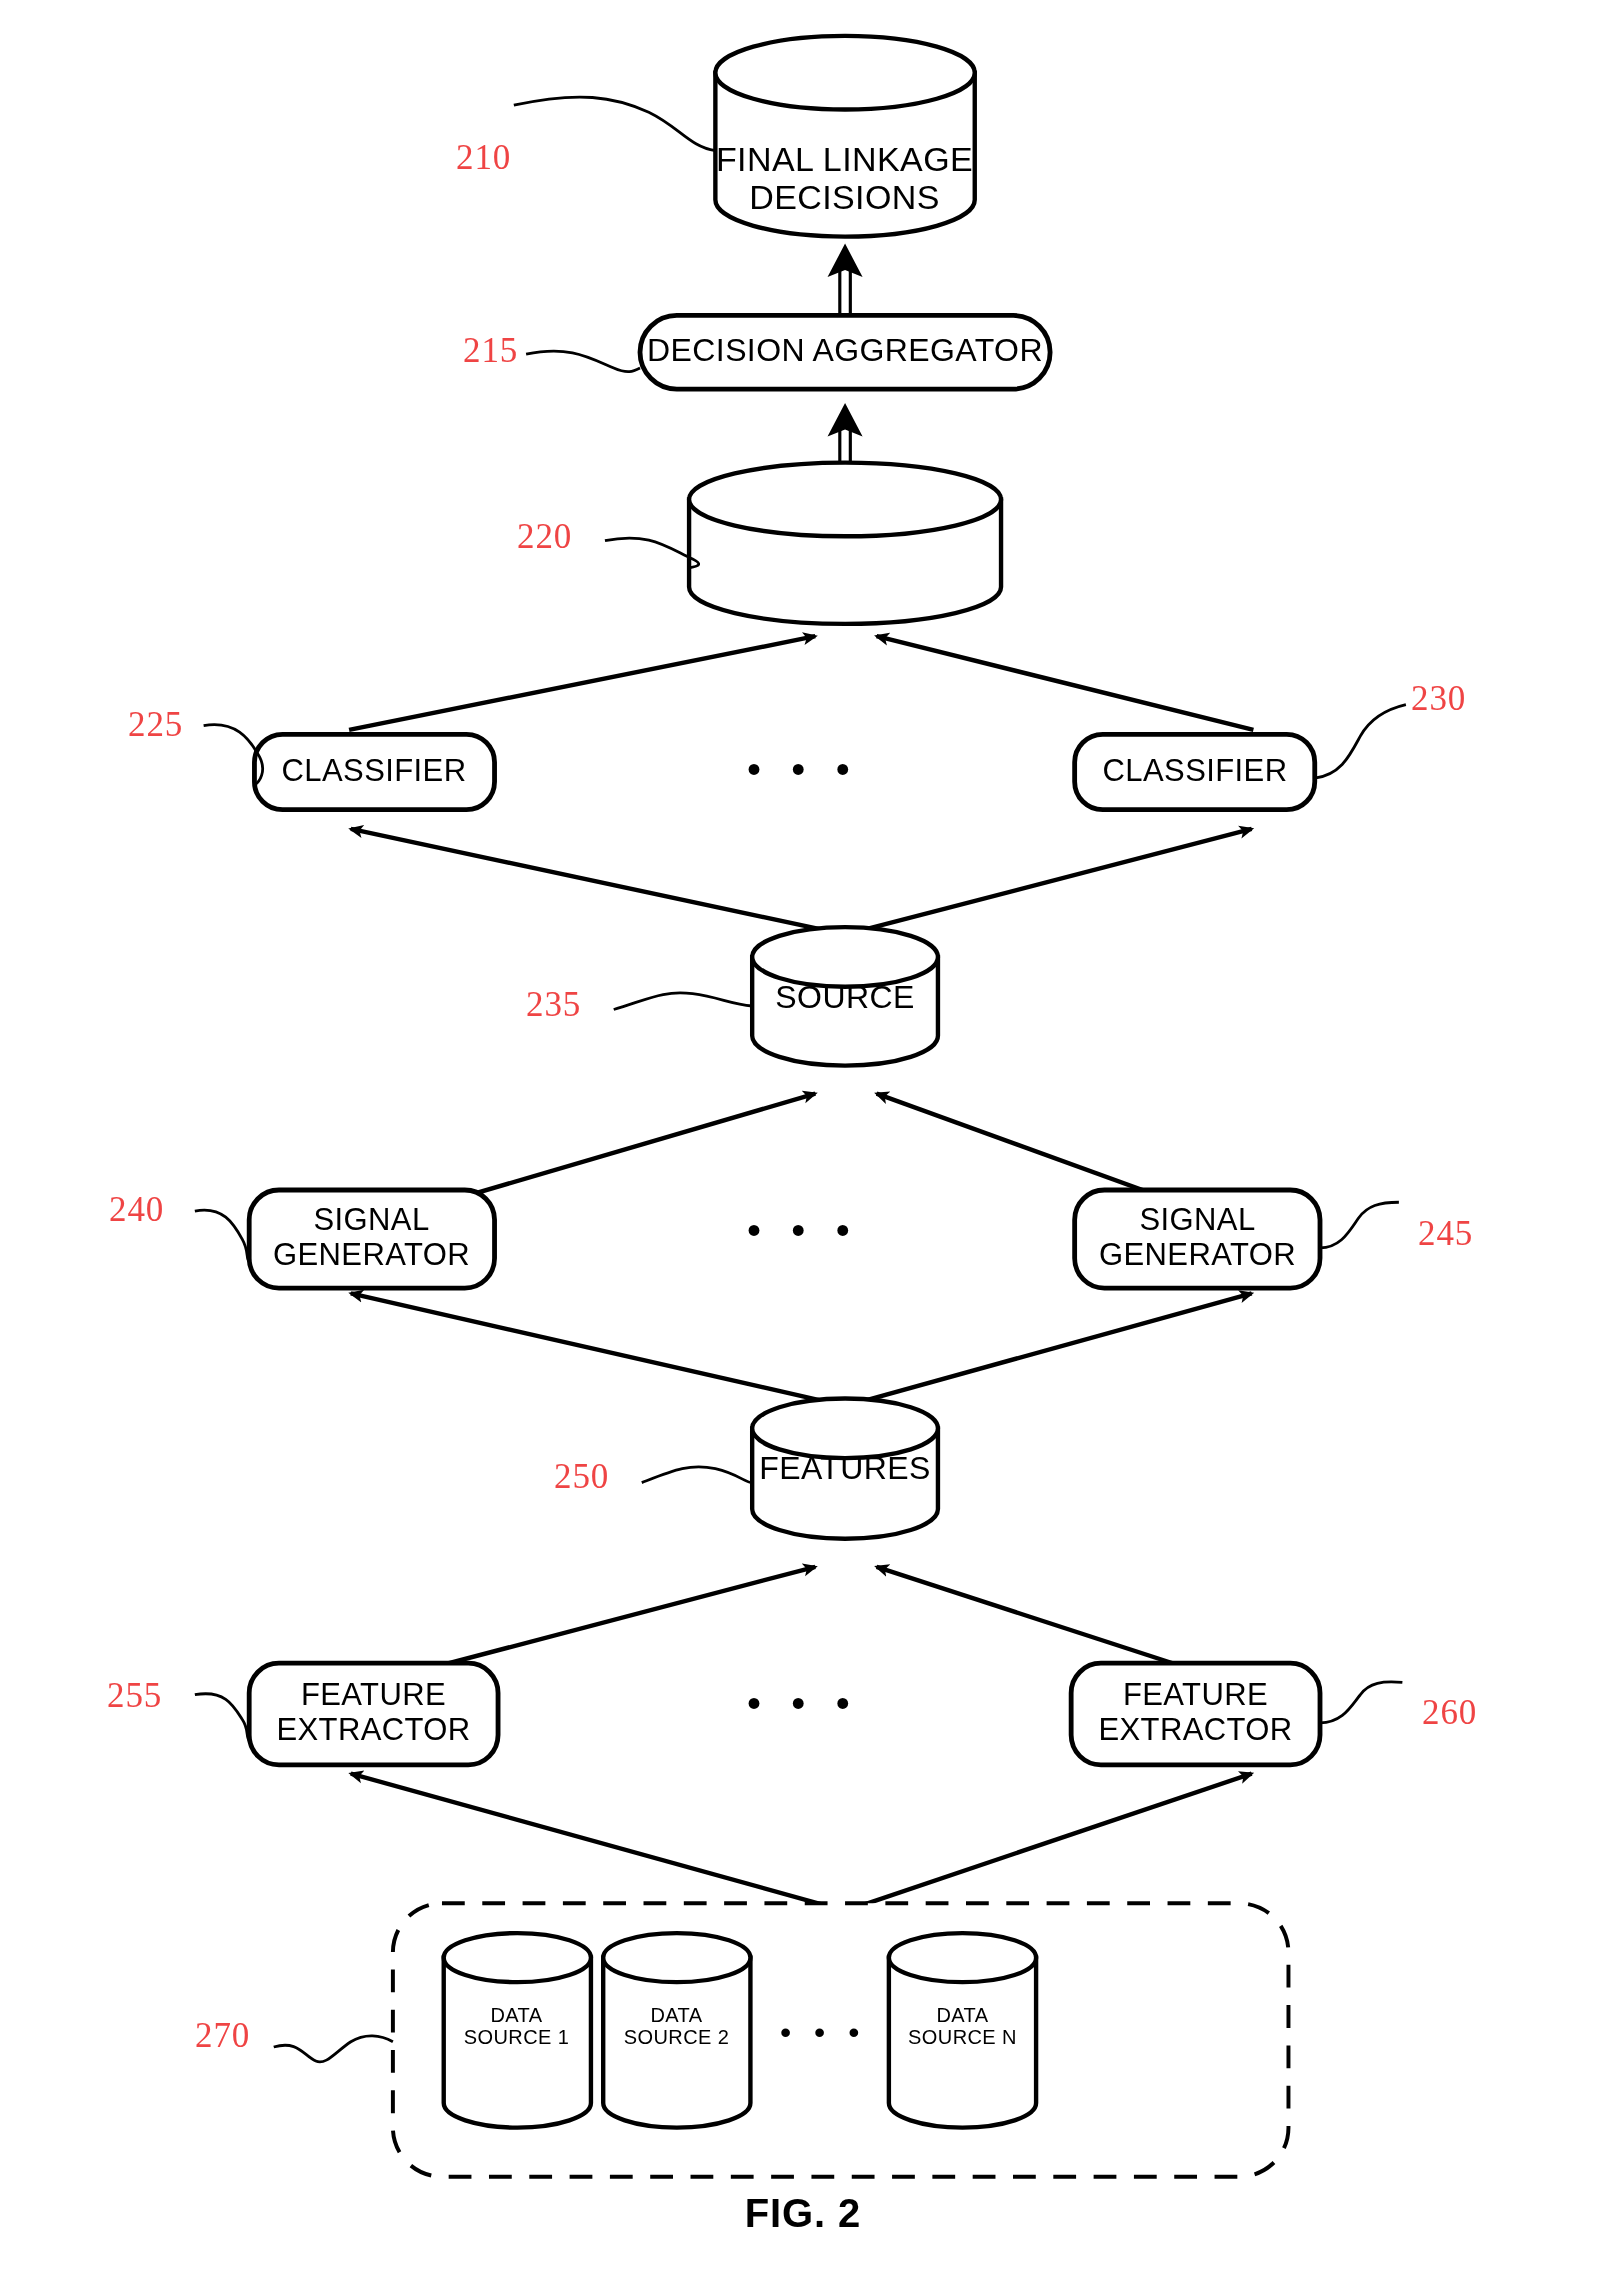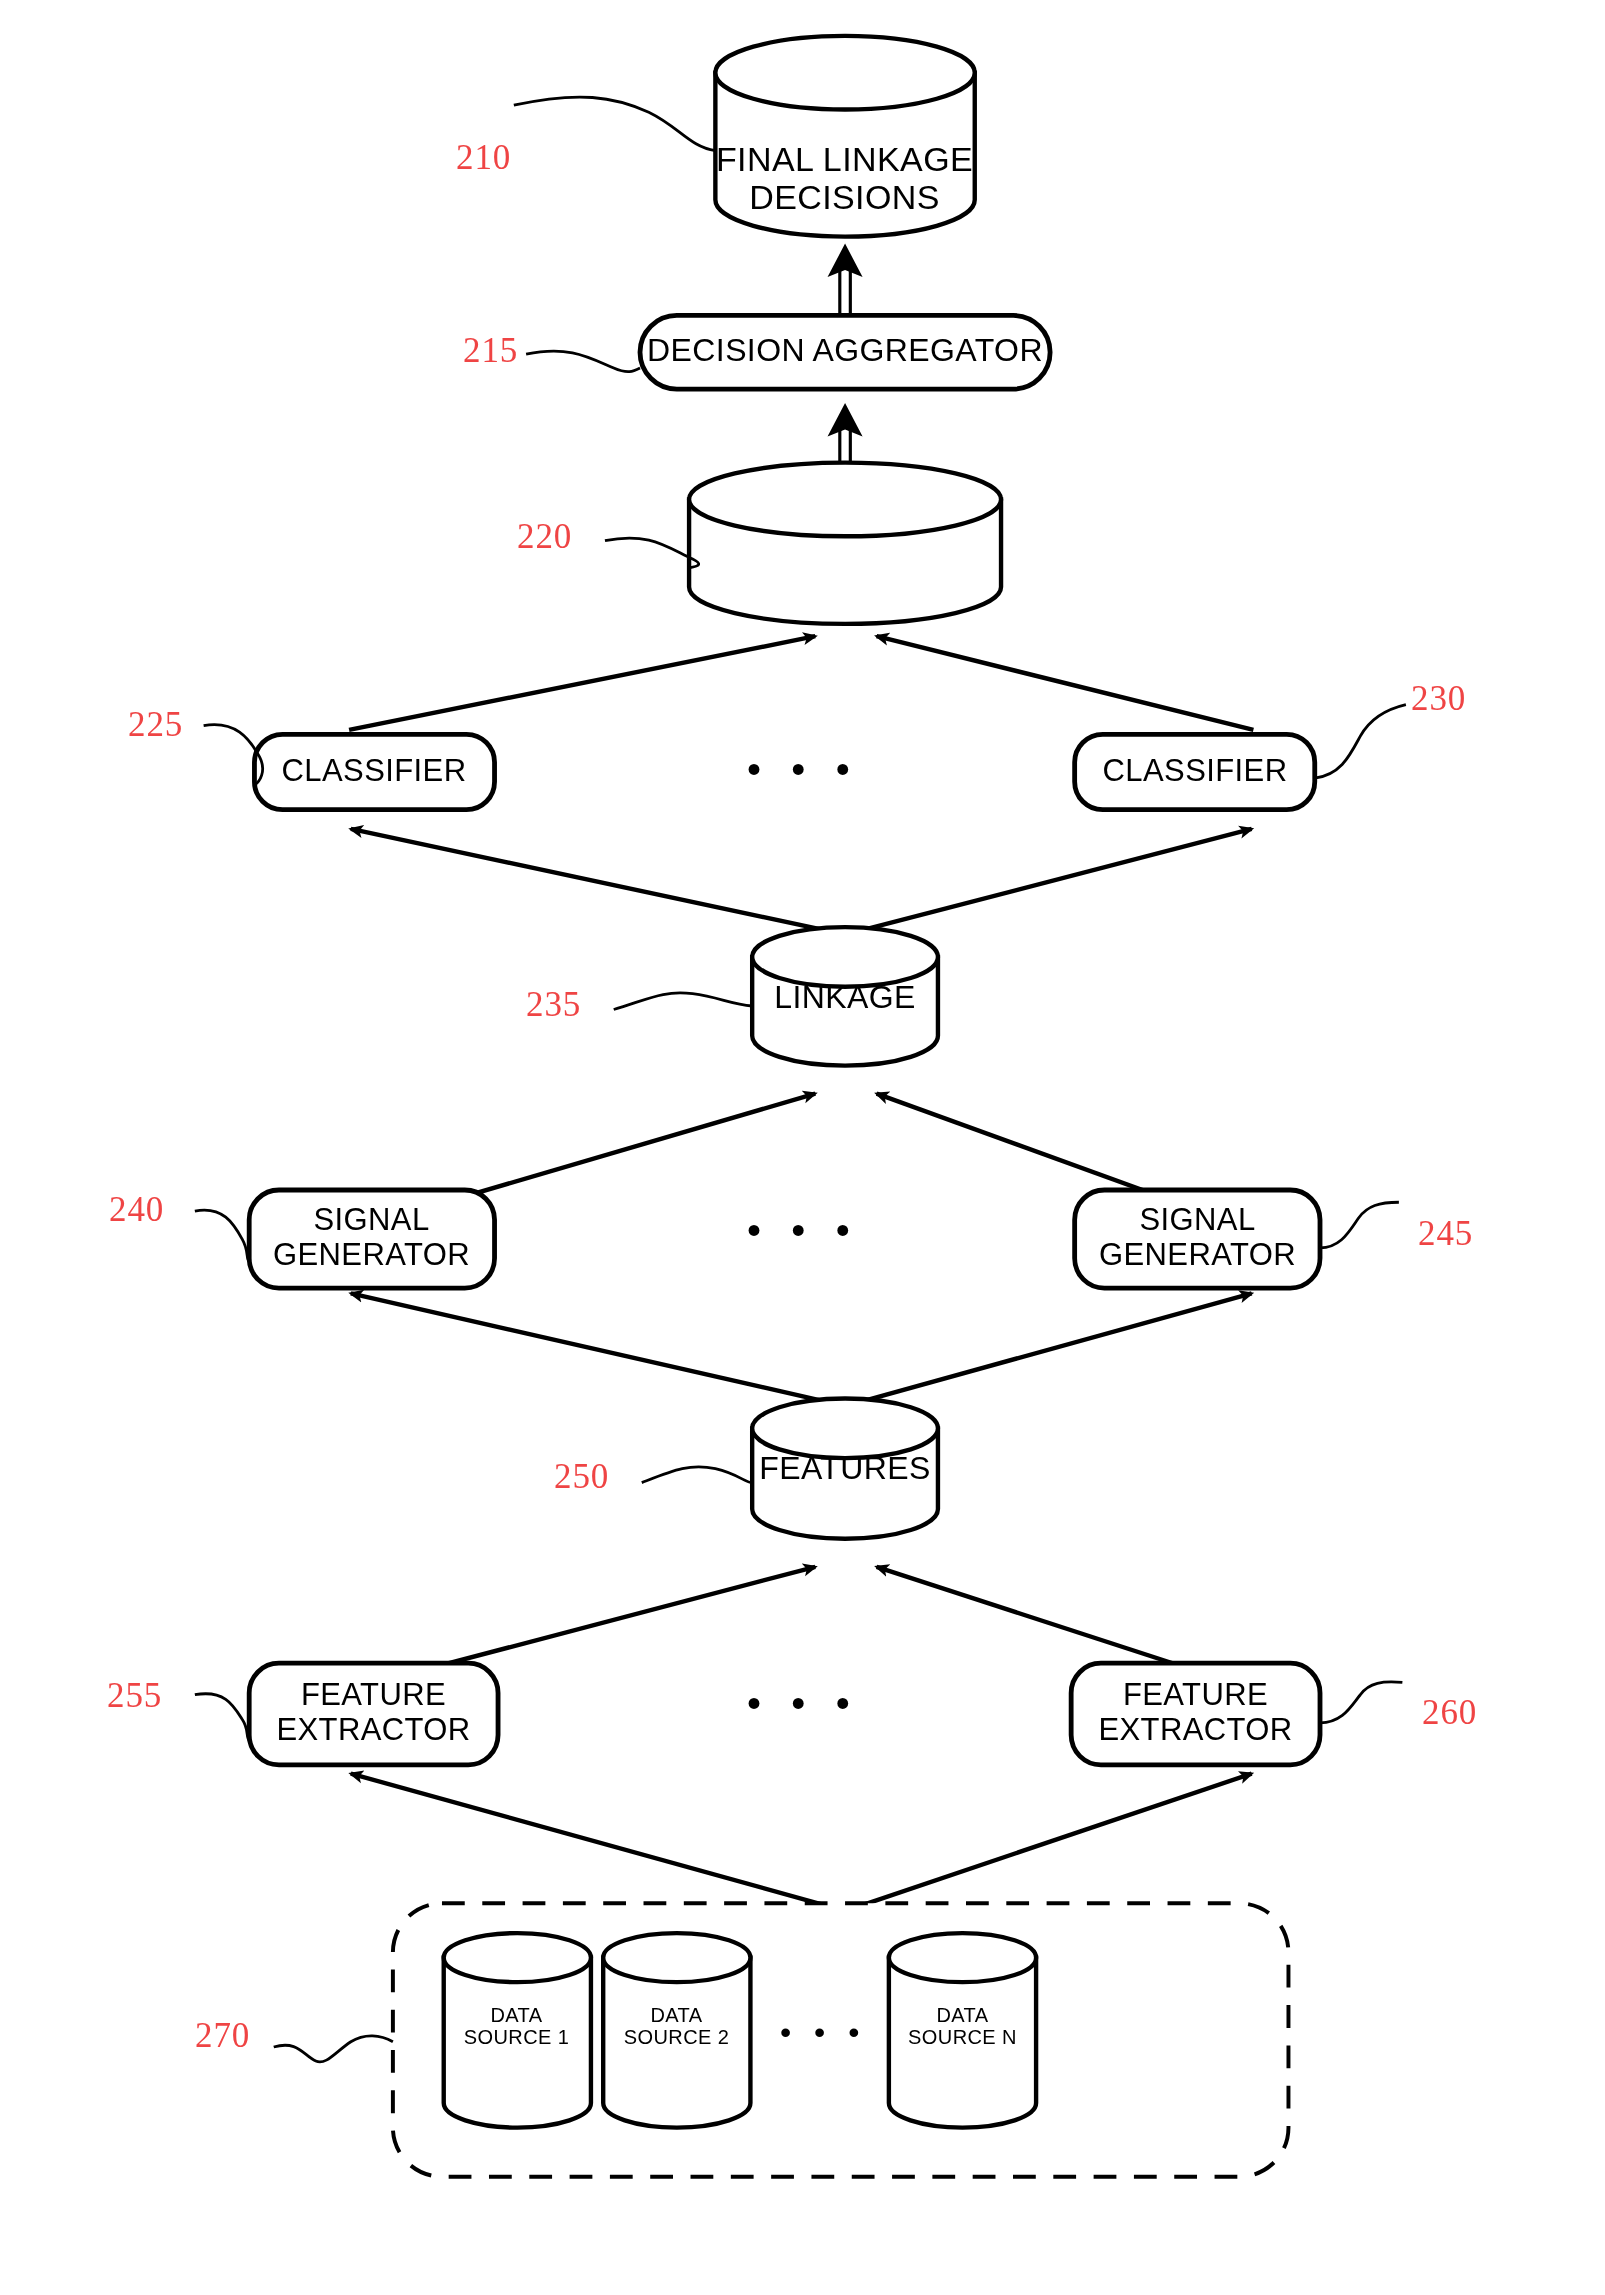--- a/index.html
+++ b/index.html
@@ -184,21 +184,21 @@
   <div class="ref-num" style="left:517px; top:517px;">220</div>
 
   <div class="node-label box-text-md" style="left:254px; top:754px; width:240px;">CLASSIFIER</div>
   <div class="ref-num" style="left:128px; top:697px;margin-top:8px;">225</div>
 
   <div class="node-label box-text-md" style="left:1075px; top:754px; width:240px;">CLASSIFIER</div>
   <div class="ref-num" style="left:1411px; top:679px;">230</div>
 
   <div class="ellipsis-dots" style="left:747px; top:749px;">• • •</div>
 
-  <div class="node-label cyl-text-md" style="left:752px; top:980px; width:186px;">LINKAGE</div>
+  <div class="node-label cyl-text-md" style="left:752px; top:980px; width:186px;">SOURCE</div>
   <div class="ref-num" style="left:526px; top:985px;">235</div>
 
   <div class="node-label box-text-md" style="left:249px; top:1203px; width:245px;">SIGNAL
 GENERATOR</div>
   <div class="ref-num" style="left:109px; top:1190px;">240</div>
 
   <div class="node-label box-text-md" style="left:1075px; top:1203px; width:245px;">SIGNAL
 GENERATOR</div>
   <div class="ref-num" style="left:1418px; top:1214px;">245</div>
 
@@ -221,15 +221,16 @@
 
   <div class="node-label ds-text" style="left:436px; top:2004px; width:161px;">DATA
 SOURCE 1</div>
   <div class="node-label ds-text" style="left:596px; top:2004px; width:161px;">DATA
 SOURCE 2</div>
   <div class="node-label ds-text" style="left:882px; top:2004px; width:161px;">DATA
 SOURCE N</div>
 
   <div class="ellipsis-dots" style="left:780px; top:2016px; font-size:32px; letter-spacing:7px;">• • •</div>
 
+  <div class="fig-caption" style="left:0; top:2191px;">FIG. 2</div>
 
 </div>
 
 
 </body></html>

